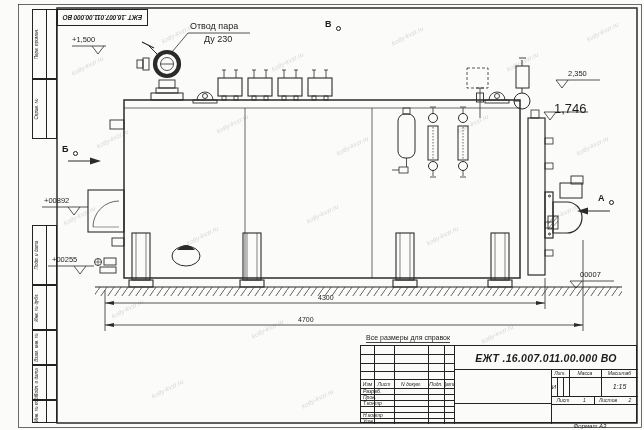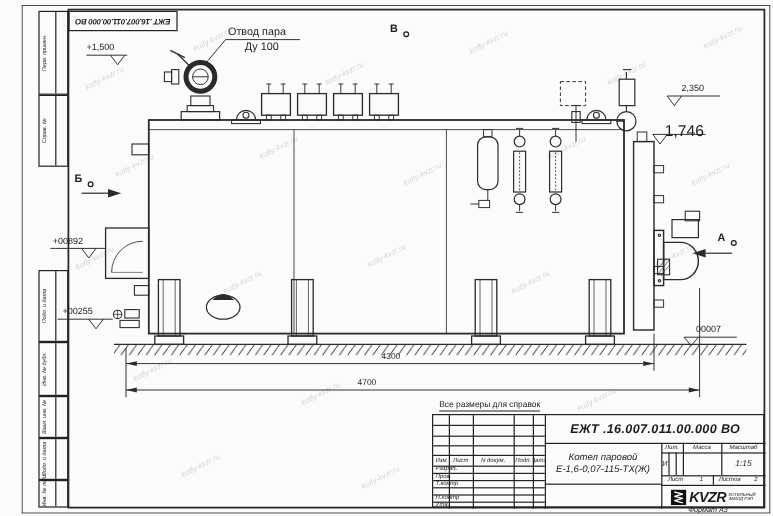--- a/index.html
+++ b/index.html
@@ -305,21 +305,21 @@
 
   <span class="mlab" style="left:34px;top:78px;width:68px">Перв. примен.</span>
   <span class="mlab" style="left:34px;top:138px;width:58px">Справ. №</span>
   <span class="mlab" style="left:34px;top:284px;width:58px">Подп. и дата</span>
   <span class="mlab" style="left:34px;top:329px;width:43px">Инв. № дубл.</span>
   <span class="mlab" style="left:34px;top:364px;width:33px">Взам. инв. №</span>
   <span class="mlab" style="left:34px;top:399px;width:33px">Подп. и дата</span>
   <span class="mlab" style="left:34px;top:422px;width:21px">Инв. № подл.</span>
 
   <span class="lbl" style="left:190px;top:21px;font-size:9px">Отвод пара</span>
-  <span class="lbl" style="left:204px;top:34px;font-size:9px">Ду 100</span>
+  <span class="lbl" style="left:204px;top:34px;font-size:9px">Ду 230</span>
 
   <span class="lbl" style="left:325px;top:19px;font-size:9px;font-weight:bold">В</span>
   <div class="viewcircle" style="left:336px;top:26px"></div>
   <span class="lbl" style="left:62px;top:144px;font-size:9px;font-weight:bold">Б</span>
   <div class="viewcircle" style="left:73px;top:151px"></div>
   <span class="lbl" style="left:598px;top:193px;font-size:9px;font-weight:bold">А</span>
   <div class="viewcircle" style="left:609px;top:200px"></div>
 
   <span class="lbl" style="left:72px;top:35px;font-size:7.5px">+1,500</span>
   <span class="lbl" style="left:568px;top:69px;font-size:7.5px">2,350</span>
@@ -357,51 +357,36 @@
     <div class="h" style="left:0;top:60px;width:93px;height:0.5px"></div>
     <div class="h" style="left:0;top:66px;width:93px;height:0.5px"></div>
     <div class="h" style="left:0;top:72px;width:93px;height:0.5px"></div>
     <div class="h" style="left:93px;top:23px;width:184px;height:1.2px"></div>
     <div class="h" style="left:93px;top:57px;width:97px;height:0.6px"></div>
     <div class="h" style="left:190px;top:31px;width:87px;height:0.6px"></div>
     <div class="h" style="left:190px;top:50px;width:87px;height:0.9px"></div>
     <div class="h" style="left:190px;top:58px;width:87px;height:0.9px"></div>
 
     <div class="cell desig" style="left:93px;top:0;width:184px;height:23px">ЕЖТ .16.007.011.00.000  ВО</div>
-    <div class="cell name" style="left:93px;top:23px;width:97px;height:34px">
-      <span>Котел паровой</span>
-      <span>Е-1,6-0,07-115-ТХ(Ж)</span>
-    </div>
     <div class="cell small" style="left:0;top:33px;width:13px;height:9px">Изм</div>
     <div class="cell small" style="left:13px;top:33px;width:20px;height:9px">Лист</div>
     <div class="cell small" style="left:33px;top:33px;width:34px;height:9px">N докум.</div>
     <div class="cell small" style="left:67px;top:33px;width:16px;height:9px">Подп.</div>
     <div class="cell small" style="left:83px;top:33px;width:10px;height:9px">Дата</div>
     <div class="cell small" style="left:0;top:42px;width:26px;height:6px;justify-content:flex-start;padding-left:2px">Разраб.</div>
     <div class="cell small" style="left:0;top:48px;width:26px;height:6px;justify-content:flex-start;padding-left:2px">Пров.</div>
     <div class="cell small" style="left:0;top:54px;width:26px;height:6px;justify-content:flex-start;padding-left:2px">Т.контр</div>
     <div class="cell small" style="left:0;top:66px;width:26px;height:6px;justify-content:flex-start;padding-left:2px">Н.контр</div>
     <div class="cell small" style="left:0;top:72px;width:26px;height:6px;justify-content:flex-start;padding-left:2px">Утв.</div>
     <div class="cell small" style="left:190px;top:23px;width:18px;height:8px">Лит.</div>
     <div class="cell small" style="left:208px;top:23px;width:32px;height:8px">Масса</div>
     <div class="cell small" style="left:240px;top:23px;width:37px;height:8px">Масштаб</div>
     <div class="cell" style="left:190px;top:31px;width:6px;height:19px;font-size:6px">И</div>
     <div class="cell" style="left:240px;top:31px;width:37px;height:19px;font-size:7px">1:15</div>
     <div class="cell small" style="left:190px;top:50px;width:24px;height:8px">Лист</div>
     <div class="cell small" style="left:214px;top:50px;width:19px;height:8px">1</div>
     <div class="cell small" style="left:233px;top:50px;width:28px;height:8px">Листов</div>
     <div class="cell small" style="left:261px;top:50px;width:16px;height:8px">2</div>
 
-    <div class="company">
-      <svg width="13" height="13">
-        <rect width="13" height="13" fill="#111"></rect>
-        <path d="M3 2 L10 3.8 L3 5.6 L10 7.4 L3 9.2 L10 11" stroke="#fff" stroke-width="1.1" fill="none"></path>
-      </svg>
-      <span class="kvzr">KVZR</span>
-      <span class="tag">
-        <span>КОТЕЛЬНЫЙ</span><br>
-        <span>ЗАВОД РЭП</span>
-      </span>
-    </div>
   </div>
 
   <span class="fmt">Формат А3</span>
 </div>
 
 </body></html>

